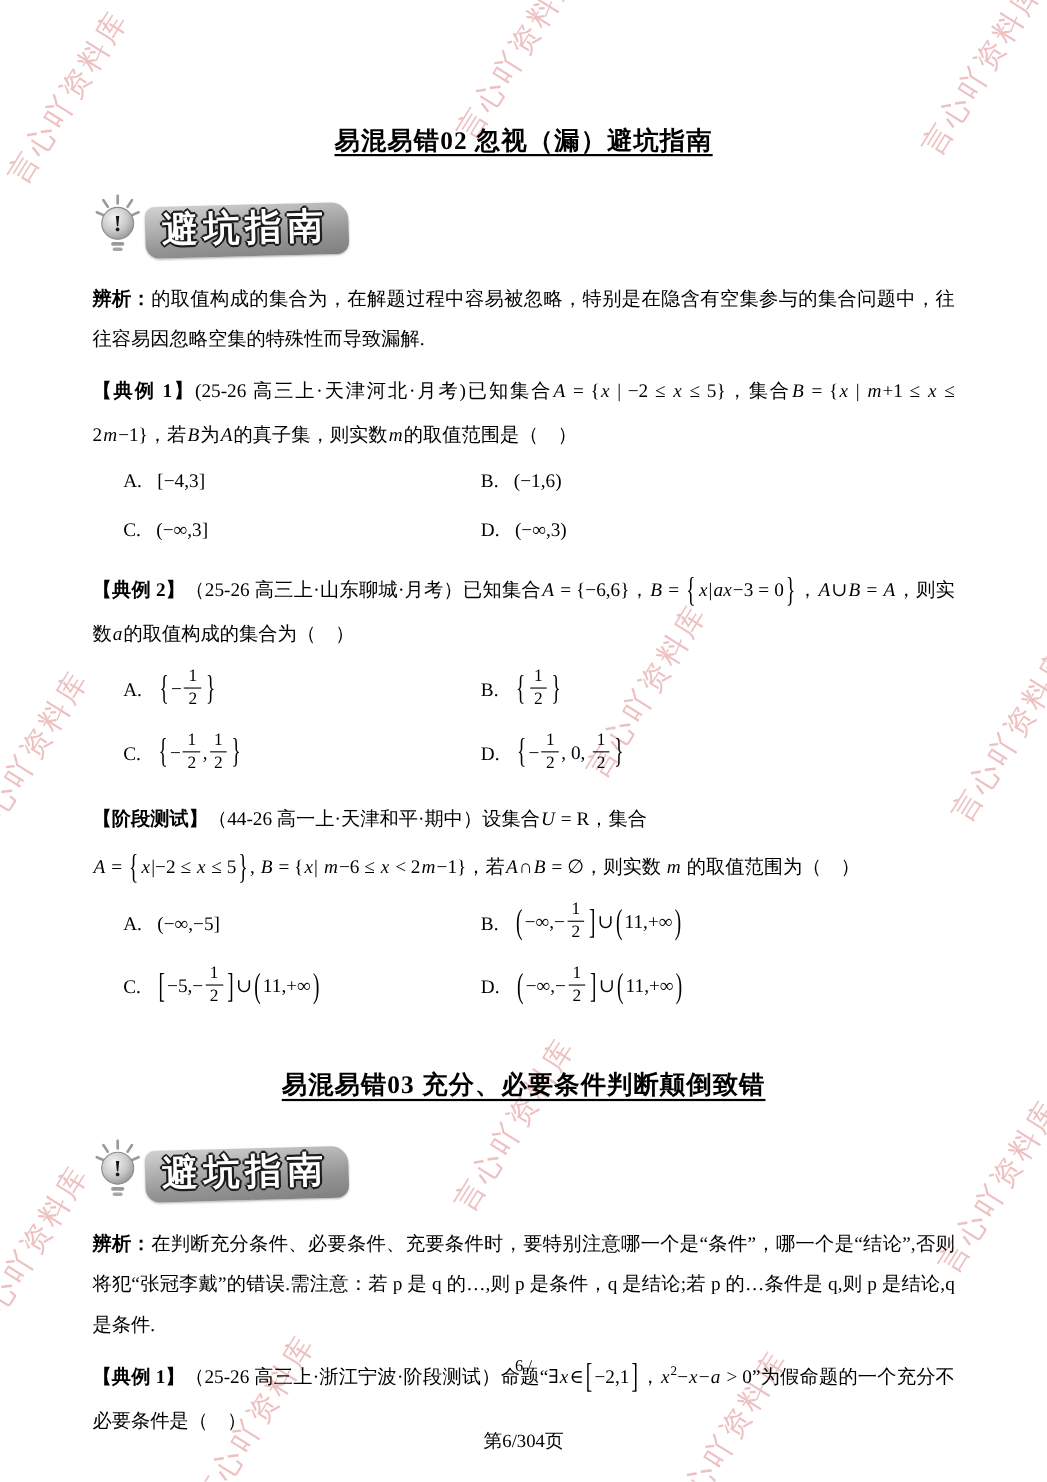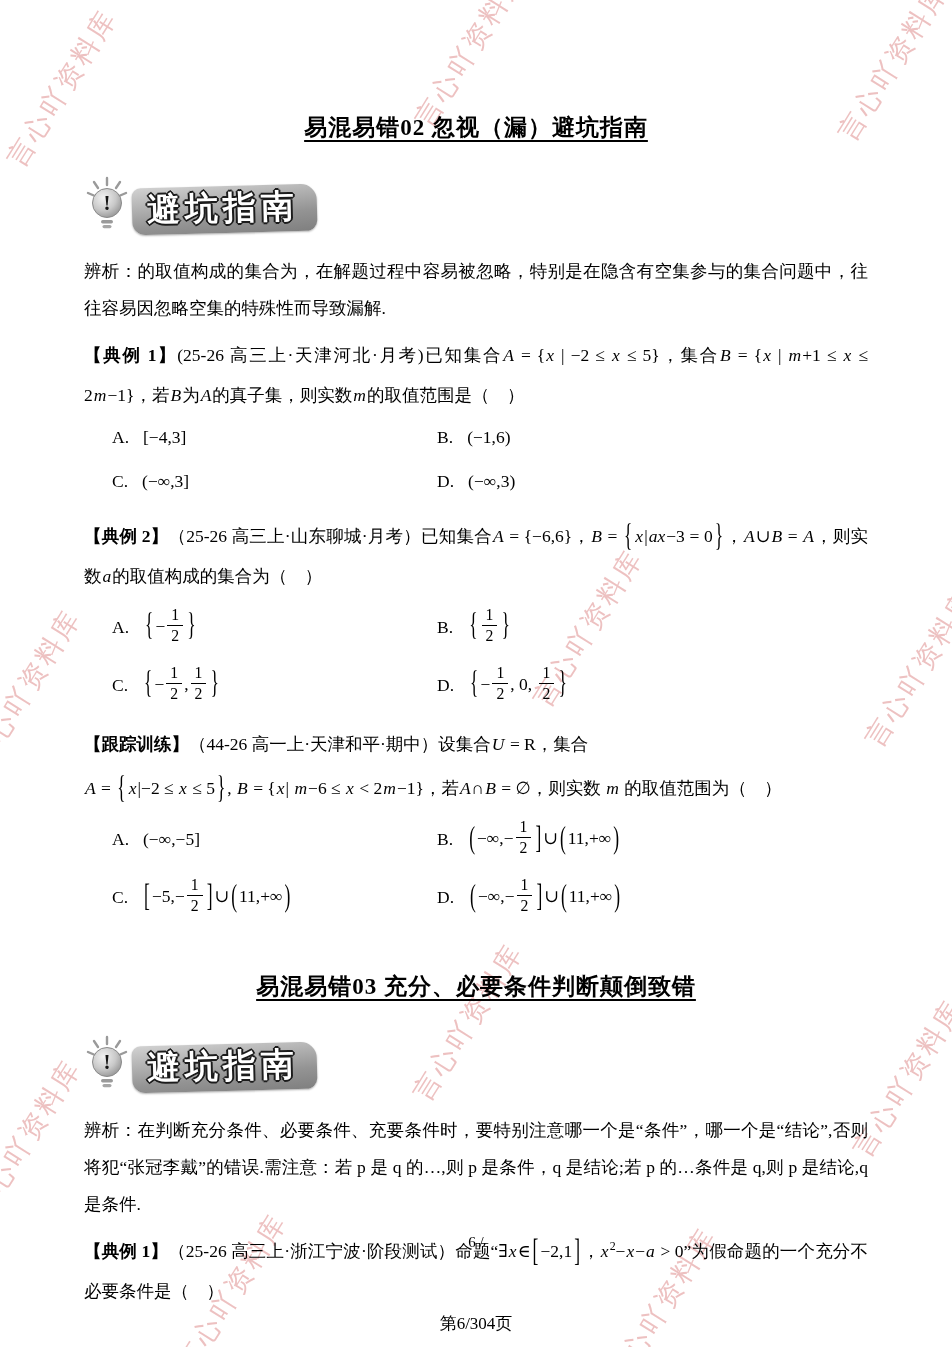--- a/index.html
+++ b/index.html
@@ -26,40 +26,40 @@
   .bulb{display:inline-block;line-height:0;}
   .banner{position:relative;display:inline-block;
           background:linear-gradient(175deg,#d2d2d2,#949494 65%,#7f7f7f);
           border-radius:9px 16px 11px 13px;padding:4px 18px 7px 15px;transform:rotate(-1.5deg);
           box-shadow:0 1px 2px rgba(0,0,0,.3);}
   .banner-text{font-size:33px;font-weight:900;color:#fff;letter-spacing:5px;line-height:1.1;
           text-shadow:-2px 0 0 #1c1c1c,2px 0 0 #1c1c1c,0 -2px 0 #1c1c1c,0 2px 0 #1c1c1c,
                       -1px -1px 0 #1c1c1c,1px 1px 0 #1c1c1c,1px -1px 0 #1c1c1c,-1px 1px 0 #1c1c1c;}
 
   .analysis{font-size:17.5px;line-height:2.12;text-align:justify;margin-bottom:8px;}
-  .alabel{font-weight:400;}
+  .alabel{font-weight:700;}
 
   .problem{font-size:17.5px;line-height:2.3;text-align:justify;margin:4px 0 2px;}
   .plabel{font-weight:700;margin-top:40px;}
 
   .options{display:grid;grid-template-columns:43% 57%;padding-left:28px;margin:4px 0 16px;row-gap:8px;font-size:17.5px;}
   .options.tall{row-gap:4px;margin-bottom:12px;}
   .opt{display:flex;align-items:center;gap:14px;min-height:36px;}
   .options.tall .opt{min-height:54px;}
 
   .frac{display:inline-block;vertical-align:middle;text-align:center;font-size:.9em;line-height:1.15;
         margin:0 2px;transform:translateY(-2px);}
   .frac .num{display:block;border-bottom:1.4px solid #000;padding:0 4px 1px;}
   .frac .den{display:block;padding-top:1px;}
   .bigb{display:inline-block;transform:scaleY(1.8);transform-origin:50% 52%;margin:0 2px;}
   .mi{font-style:italic;padding:0 1px;font-family:"Liberation Serif","DejaVu Serif",serif;}
   sup.msup{font-size:.68em;}
 
   .footer-ind{position:absolute;left:0;right:0;bottom:96px;text-align:center;font-size:15px;}
-  .footer-num{position:absolute;left:0;right:0;bottom:12px;text-align:center;font-size:17px;}
+  .footer-num{position:absolute;left:0;right:0;bottom:26px;text-align:center;font-size:17px;}
 </style>
 </head>
 <body>
 
 <div class="page">
 
   <span class="wm wm1">言心吖资料库</span>
   <span class="wm wm2">言心吖资料库</span>
   <span class="wm wm3">言心吖资料库</span>
   <span class="wm wm4">言心吖资料库</span>
@@ -136,21 +136,21 @@
       <div class="opt">
           <span class="optlabel">C.</span>
           <span class="optmath"><span class="bigb">{</span>−<span class="frac"><span class="num">1</span><span class="den">2</span></span>,<span class="frac"><span class="num">1</span><span class="den">2</span></span><span class="bigb">}</span></span>
         </div>
       <div class="opt">
           <span class="optlabel">D.</span>
           <span class="optmath"><span class="bigb">{</span>−<span class="frac"><span class="num">1</span><span class="den">2</span></span>, 0, <span class="frac"><span class="num">1</span><span class="den">2</span></span><span class="bigb">}</span></span>
         </div>
     </div>
 
-    <p class="problem"><b class="plabel">【跟踪训练】</b><span class="psource">（44-26 高一上·天津和平·期中）</span><span class="pstem">设集合<span class="mi">U</span> = R，集合</span></p>
+    <p class="problem"><b class="plabel">【阶段测试】</b><span class="psource">（44-26 高一上·天津和平·期中）</span><span class="pstem">设集合<span class="mi">U</span> = R，集合</span></p>
     <p class="problem"><span class="pstem"><span class="mi">A</span> = <span class="bigb">{</span><span class="mi">x</span>|−2 ≤ <span class="mi">x</span> ≤ 5<span class="bigb">}</span>, <span class="mi">B</span> = {<span class="mi">x</span>| <span class="mi">m</span>−6 ≤ <span class="mi">x</span> &lt; 2<span class="mi">m</span>−1}，若<span class="mi">A</span>∩<span class="mi">B</span> = ∅，则实数 <span class="mi">m</span> 的取值范围为（　）</span></p>
     <div class="options tall">
       <div class="opt">
           <span class="optlabel">A.</span>
           <span class="optmath">(−∞,−5]</span>
         </div>
       <div class="opt">
           <span class="optlabel">B.</span>
           <span class="optmath"><span class="bigb">(</span>−∞,−<span class="frac"><span class="num">1</span><span class="den">2</span></span><span class="bigb">]</span>∪<span class="bigb">(</span>11,+∞<span class="bigb">)</span></span>
         </div>

